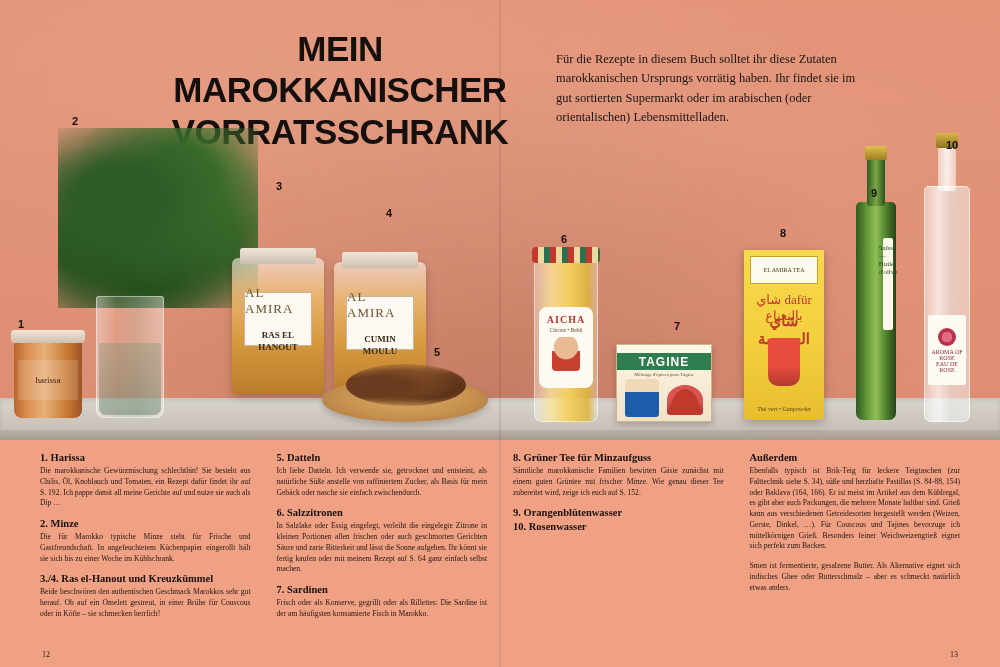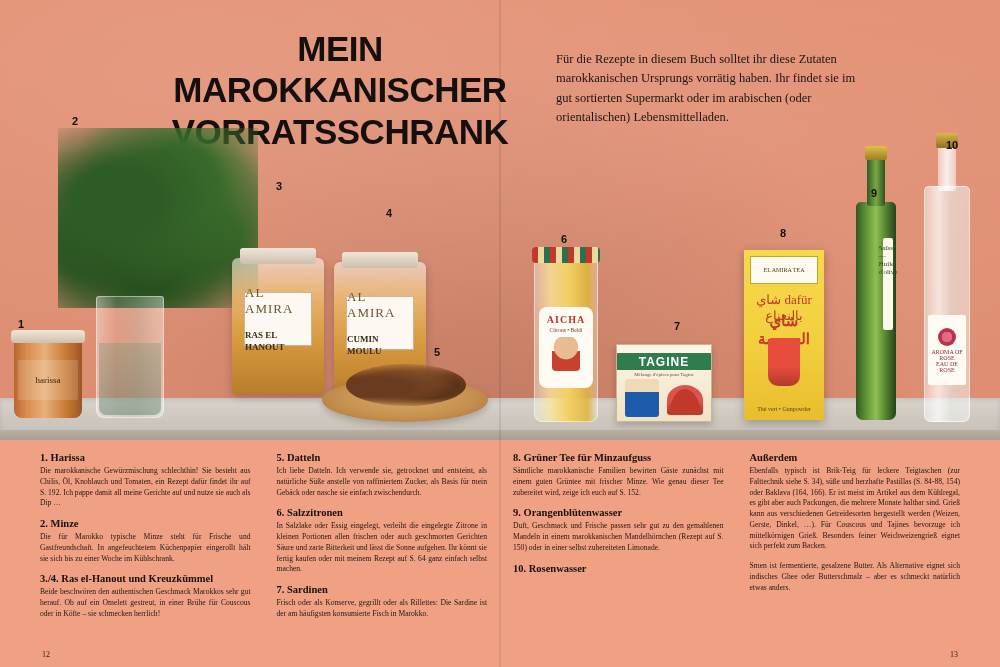--- a/index.html
+++ b/index.html
@@ -147,21 +147,21 @@
     background: linear-gradient(180deg, #efe6d8, #cdbfae);
     border-radius: 3px;
   }
   .pouch .lbl {
     position: absolute; left: 12px; right: 12px; top: 34px; height: 52px;
     background: #fdf9f2; border: 1px solid #c9b696;
     display: flex; flex-direction: column; align-items: center; justify-content: center;
     font-family: "Liberation Serif", serif; color: #3a2c16;
   }
   .pouch .brand { font-size: 13px; letter-spacing: 1px; margin-bottom: 13px; color: #6b5630;}
-  .pouch .name { font-size: 9px; font-weight: bold; text-align: left; line-height: 1.25; }
+  .pouch .name { font-size: 9px; font-weight: bold; text-align: center; line-height: 1.25; }
   .pouch3 { left: 232px; top: 258px; }
   .pouch4 { left: 334px; top: 262px; }
 
   
   .plate {
     left: 322px; top: 378px; width: 166px; height: 44px;
     background: radial-gradient(ellipse at 50% 45%, #d8a764 0%, #c79250 55%, #a4703a 100%);
     border-radius: 50%;
     box-shadow: 0 3px 7px rgba(0,0,0,0.2);
   }
@@ -477,21 +477,20 @@
         <p>Ich liebe Datteln. Ich verwende sie, getrocknet und entsteint, als natürliche Süße anstelle von raffiniertem Zucker, als Basis für mein Gebäck oder nasche sie einfach zwischendurch.</p>
         <h4>6. Salzzitronen</h4>
         <p>In Salzlake oder Essig eingelegt, verleiht die eingelegte Zitrone in kleinen Portionen allen frischen oder auch geschmorten Gerichten Säure und zarte Bitterkeit und lässt die Sonne aufgehen. Ihr könnt sie fertig kaufen oder mit meinem Rezept auf S. 64 ganz einfach selbst machen.</p>
         <h4>7. Sardinen</h4>
         <p>Frisch oder als Konserve, gegrillt oder als Rillettes: Die Sardine ist der am häufigsten konsumierte Fisch in Marokko.</p>
       </div>
       <div class="col">
         <h4>8. Grüner Tee für Minzaufguss</h4>
         <p>Sämtliche marokkanische Familien bewirten Gäste zunächst mit einem guten Grüntee mit frischer Minze. Wie genau dieser Tee zubereitet wird, zeige ich euch auf S. 152.</p>
         <h4>9. Orangenblütenwasser</h4>
-        <p>Duft, Geschmack und Frische passen sehr gut zu den gemahlenen Mandeln in einem marokkanischen Mandelhörnchen (Rezept auf S. 150) oder in einer selbst zubereiteten Limonade.</p>
         <h4>10. Rosenwasser</h4>
       </div>
       <div class="col">
         <h4>Außerdem</h4>
         <p>Ebenfalls typisch ist Brik-Teig für leckere Teigtaschen (zur Falttechnik siehe S. 34), süße und herzhafte Pastillas (S. 84-88, 154) oder Baklava (164, 166). Er ist meist im Artikel aus dem Kühlregal, es gibt aber auch Packungen, die mehrere Monate haltbar sind. Grieß kann aus verschiedenen Getreidesorten hergestellt werden (Weizen, Gerste, Dinkel, …). Für Couscous und Tajines bevorzuge ich mittelkörnigen Grieß. Besonders feiner Weichweizengrieß eignet sich perfekt zum Backen.</p>
         <p>Smen ist fermentierte, gesalzene Butter. Als Alternative eignet sich indisches Ghee oder Butterschmalz – aber es schmeckt natürlich etwas anders.</p>
       </div>
     </div>
 
   <div class="gutter"></div>

